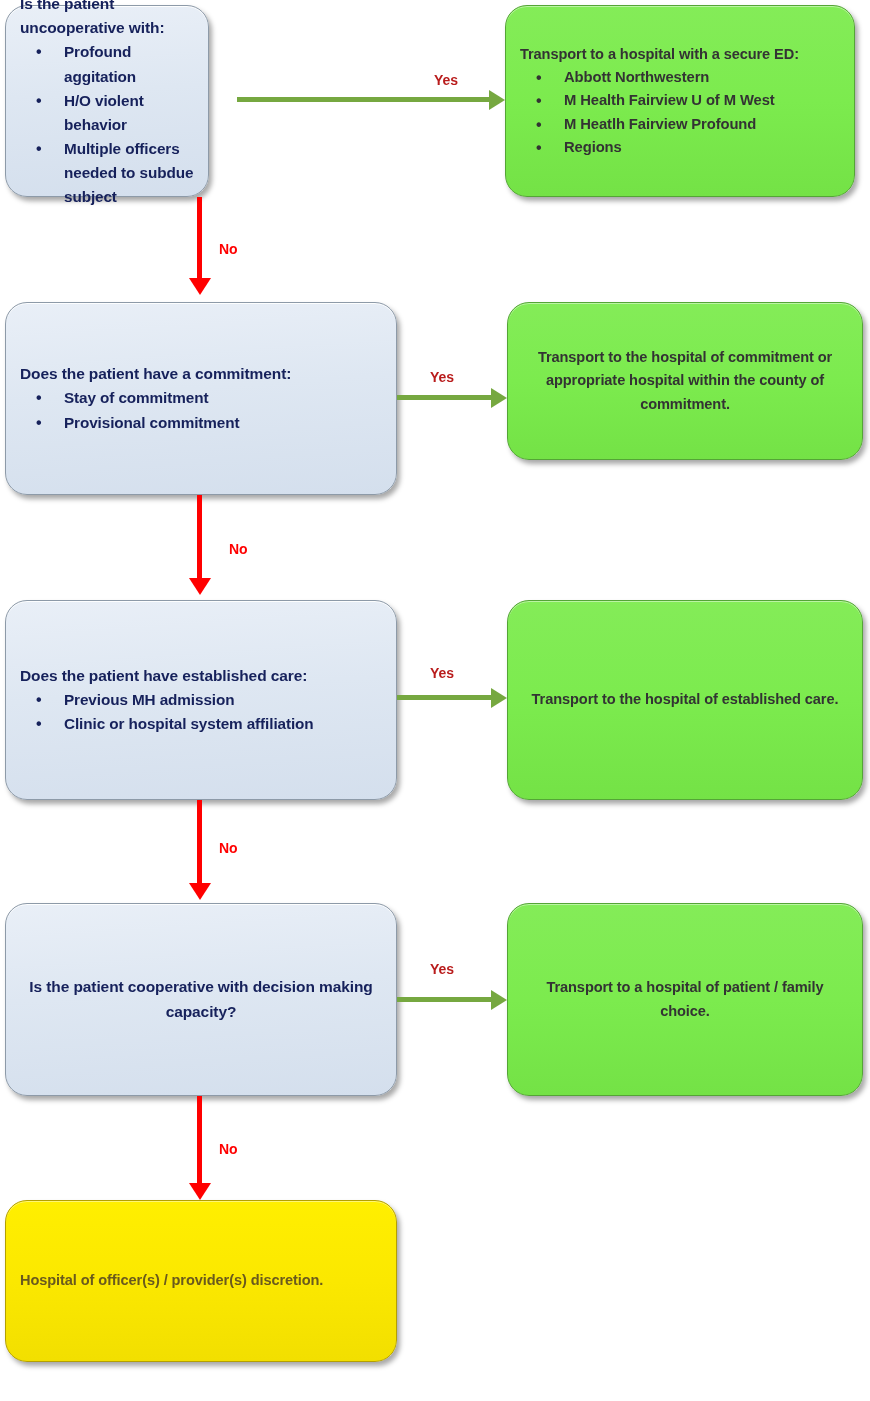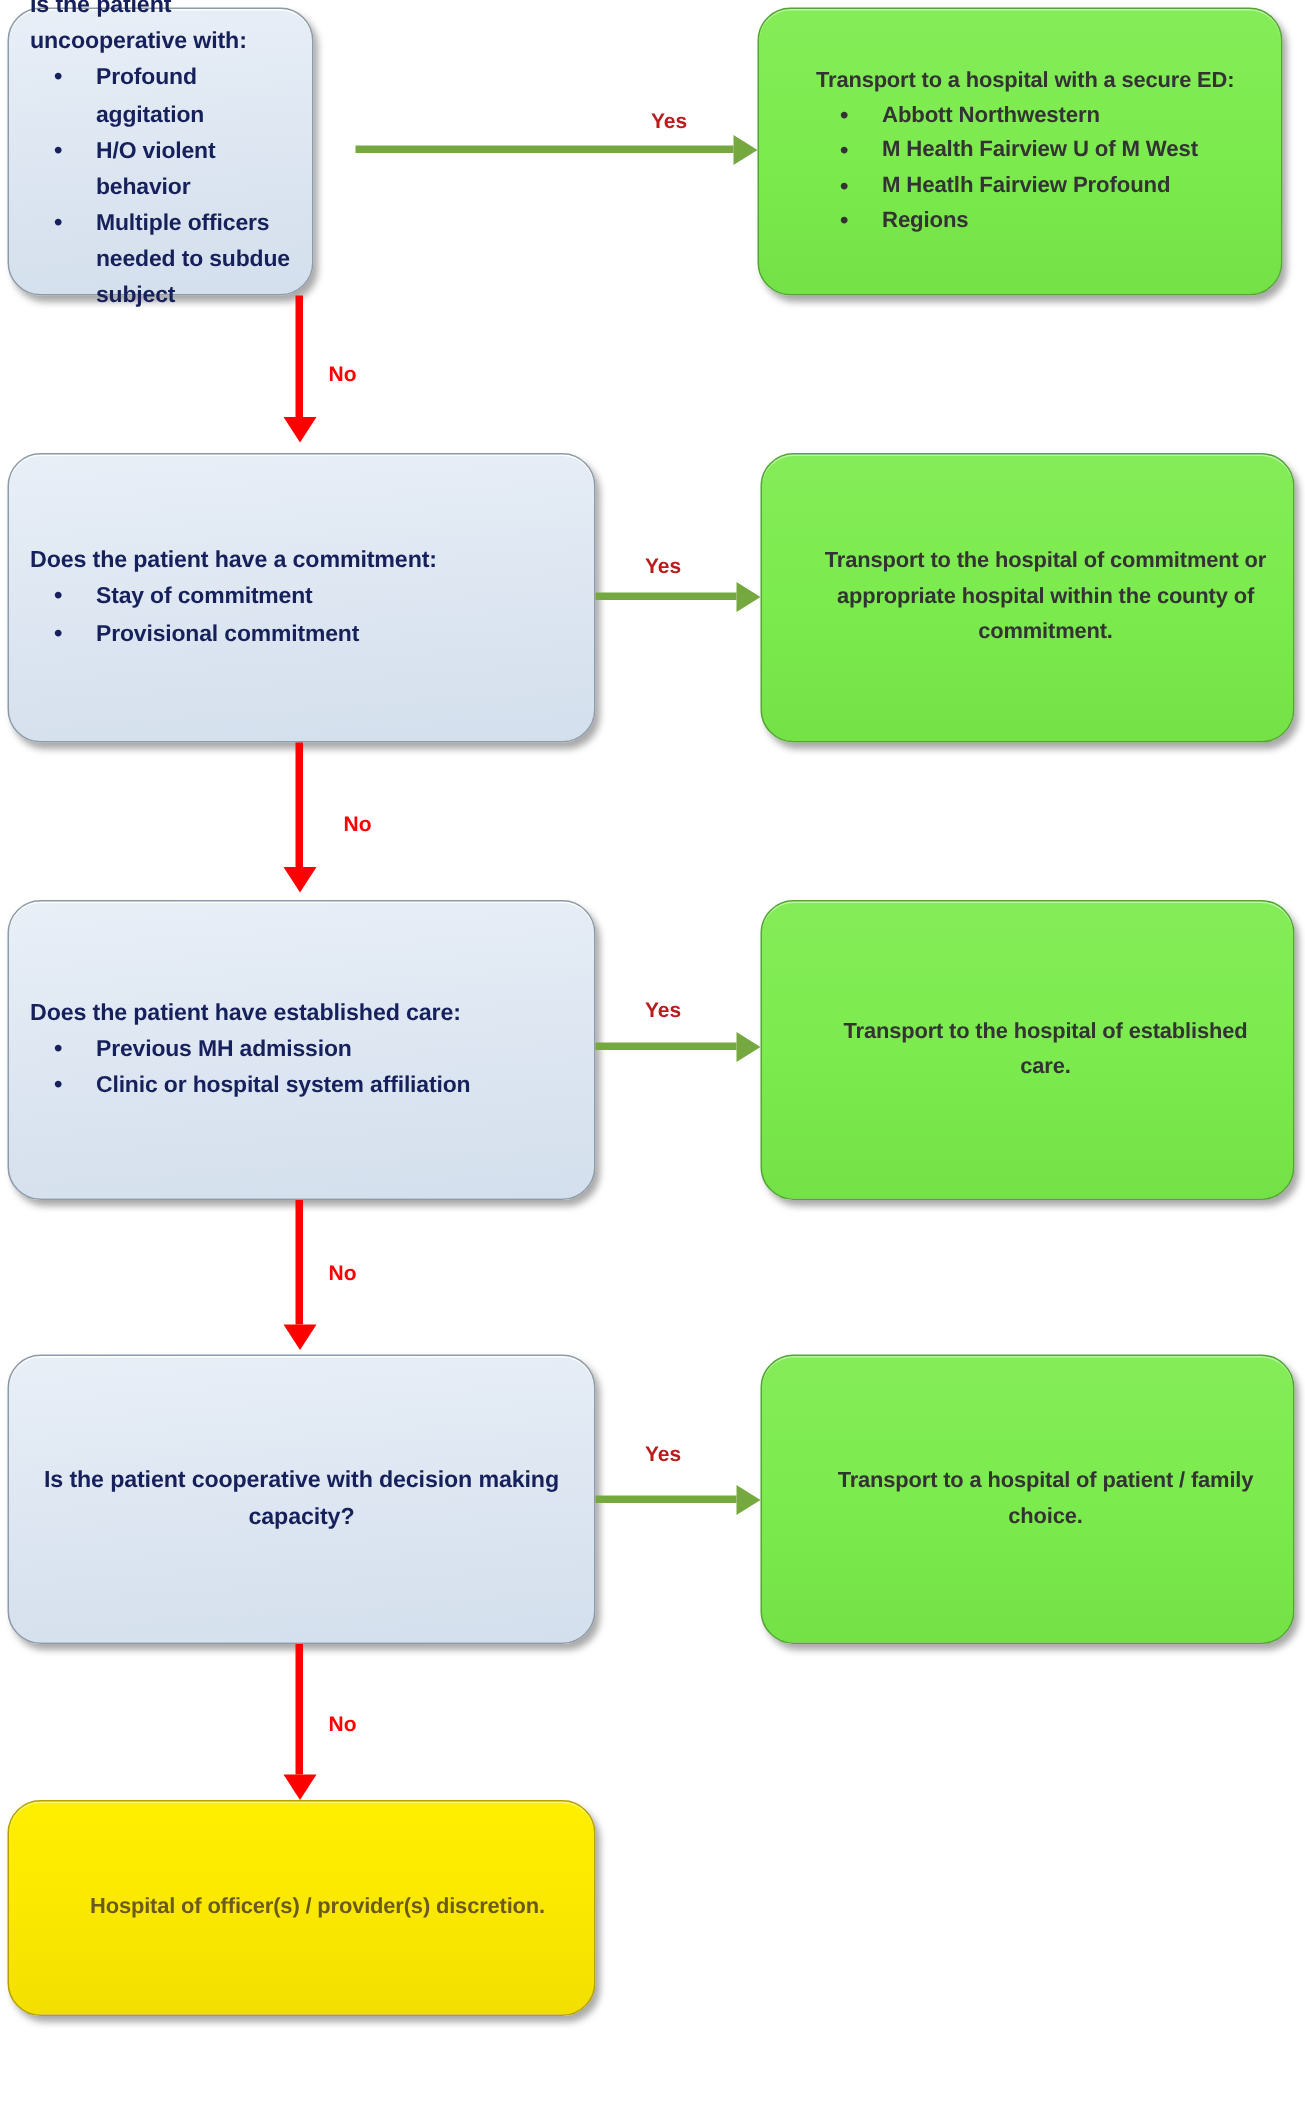--- a/index.html
+++ b/index.html
@@ -32,21 +32,20 @@
     border: 1.5px solid #8d9aa8;
     box-shadow: 3px 4px 5px rgba(0,0,0,0.34), inset 0 1px 0 rgba(255,255,255,0.9);
     color: #16215b;
   }
   .node.action {
     background: linear-gradient(180deg, #84ec58 0%, #7ceb4e 50%, #74e246 100%);
     border: 1.5px solid #54a536;
     box-shadow: 3px 4px 5px rgba(0,0,0,0.34), inset 0 1px 0 rgba(255,255,255,0.45);
     color: #333333;
     text-align: center;
-    padding-left: 24px;
   }
   .node.terminal {
     background: linear-gradient(180deg, #ffef00 0%, #fbe800 50%, #f2df00 100%);
     border: 1.5px solid #b4a000;
     box-shadow: 3px 4px 5px rgba(0,0,0,0.34), inset 0 1px 0 rgba(255,255,255,0.45);
     color: #6a5a1d;
   }
 
   .node-inner {
     padding: 0 14px;
@@ -180,21 +179,21 @@
   <div class="node decision" style="left:5px; top:302px; width:392px; height:193px;">
     <div class="node-inner">
       <div class="node-title">Does the patient have a commitment:</div>
       <ul class="bullets">
         <li>Stay of commitment</li>
         <li>Provisional commitment</li>
       </ul>
     </div>
   </div>
 
-  <div class="node action" style="left:507px; top:302px; width:356px; height:193px;">
+  <div class="node action" style="left:507px; top:302px; width:356px; height:158px;">
     <div class="node-inner">
       <div class="node-title">Transport to the hospital of commitment or appropriate hospital within the county of commitment.</div>
     </div>
   </div>
 
   <div class="arrow-right" style="left:397px; top:388px; width:110px;">
     <div class="shaft" style="width:94px;"></div>
     <div class="head" style="left:94px;"></div>
   </div>
   <div class="edge-label yes" style="left:430px; top:369px;">Yes</div>
@@ -250,19 +249,19 @@
     <div class="head" style="left:94px;"></div>
   </div>
   <div class="edge-label yes" style="left:430px; top:961px;">Yes</div>
 
   <div class="arrow-down" style="left:189px; top:1096px; height:104px;">
     <div class="shaft" style="height:87px;"></div>
     <div class="head" style="top:87px;"></div>
   </div>
   <div class="edge-label no" style="left:219px; top:1141px;">No</div>
 
-  <div class="node terminal" style="left:5px; top:1200px; width:392px; height:144px;padding-left:40px;">
+  <div class="node terminal" style="left:5px; top:1200px; width:392px; height:162px;">
     <div class="node-inner">
       <div class="node-title">Hospital of officer(s) / provider(s) discretion.</div>
     </div>
   </div>
 
 </div>
 
 </body></html>

